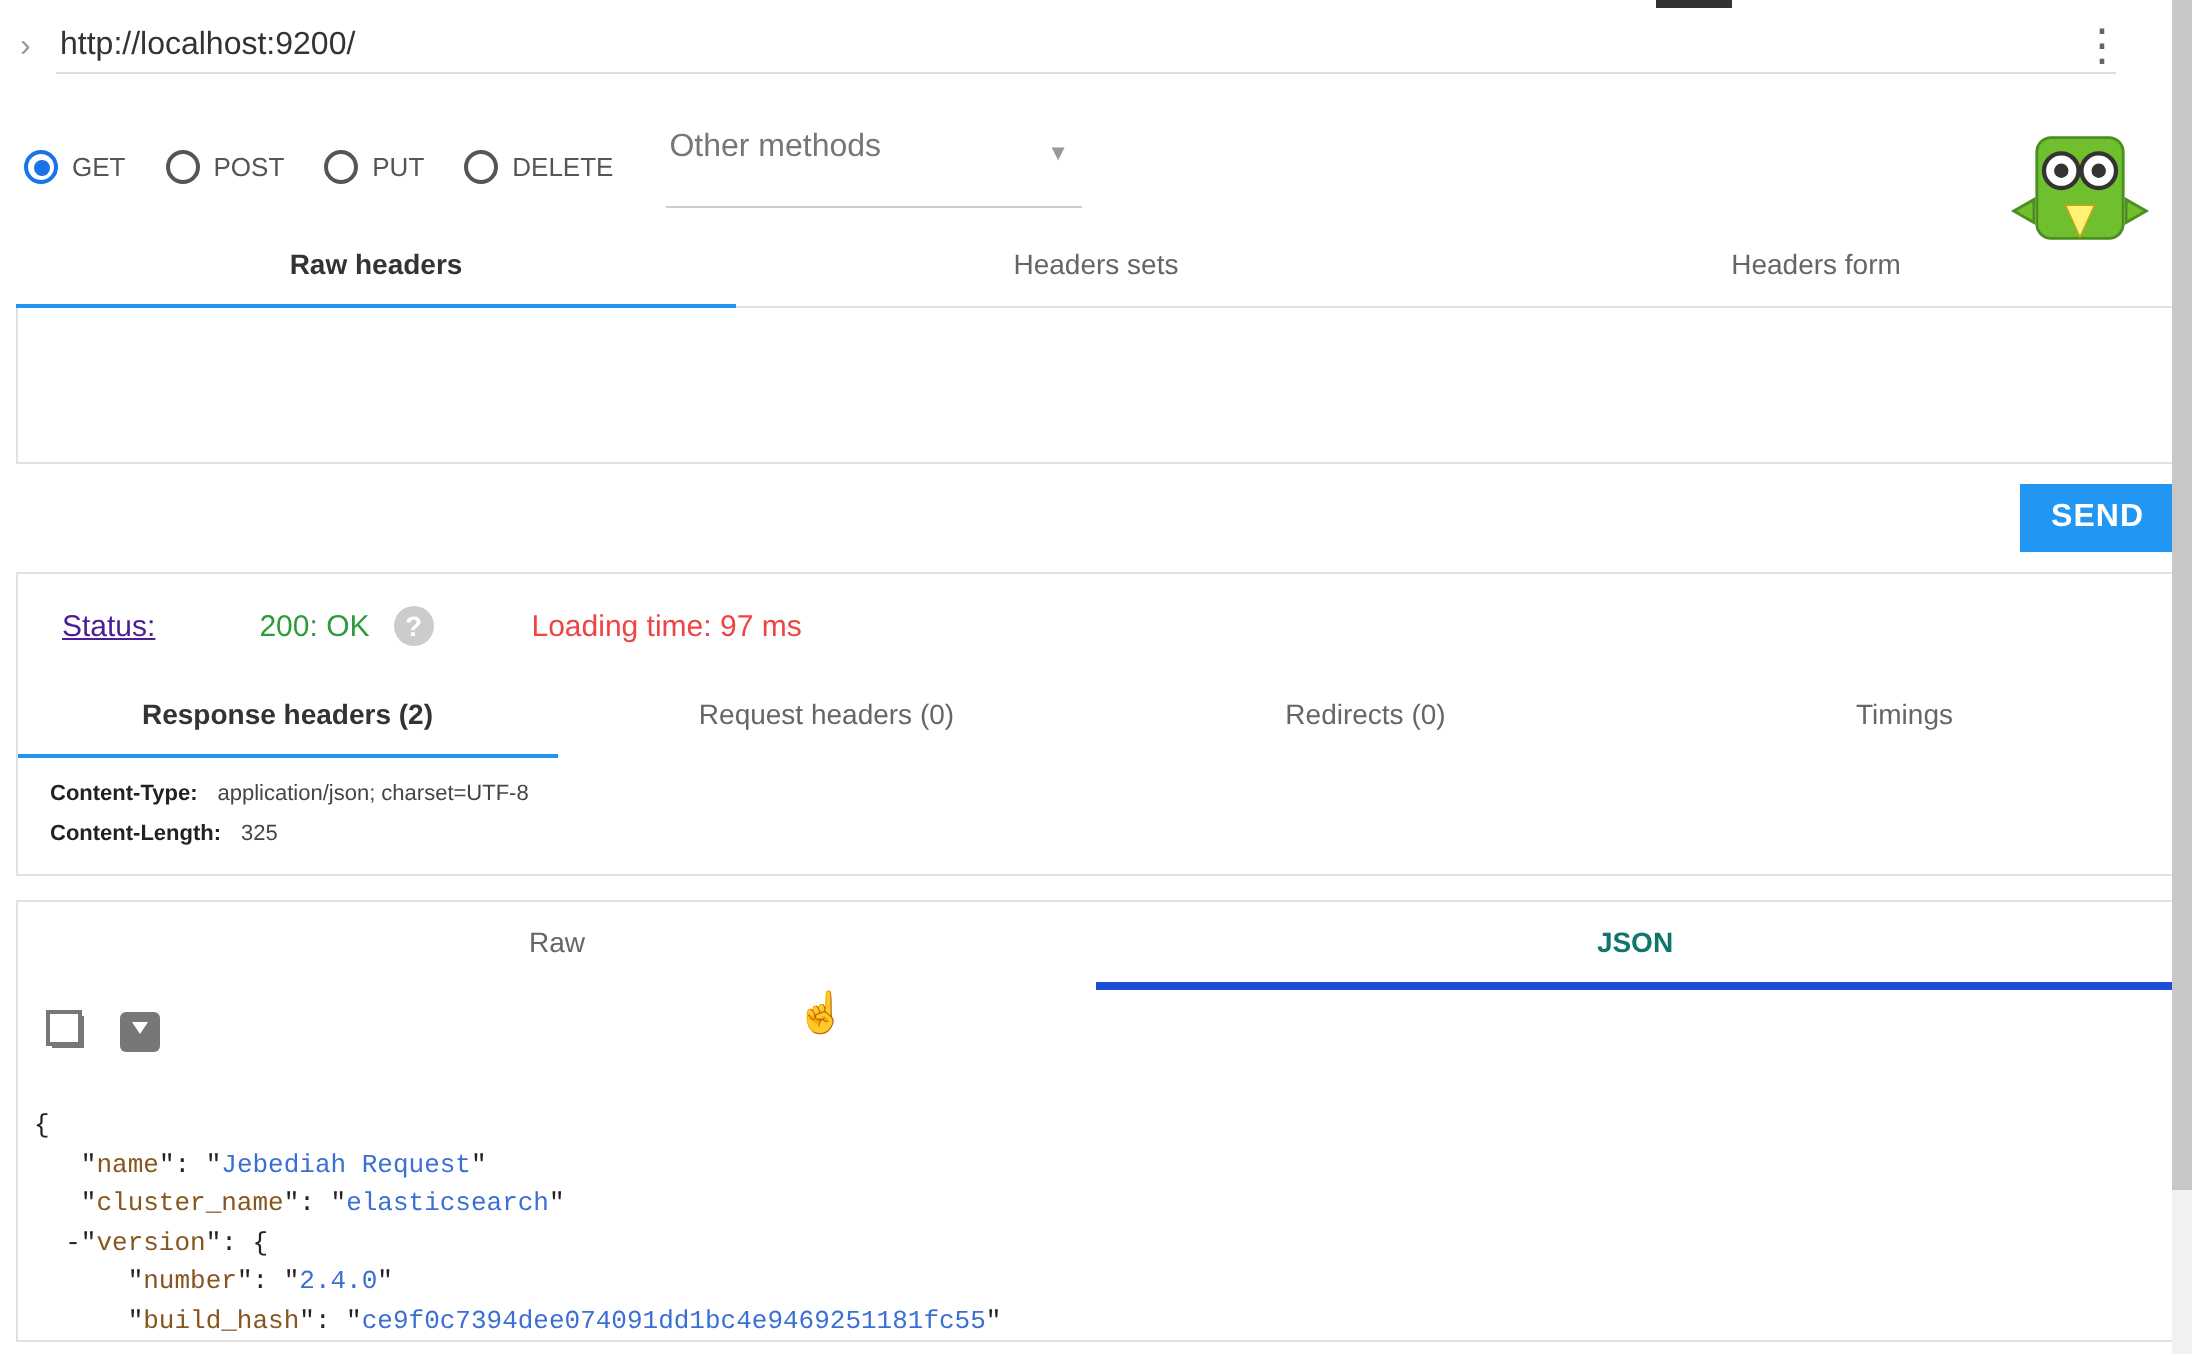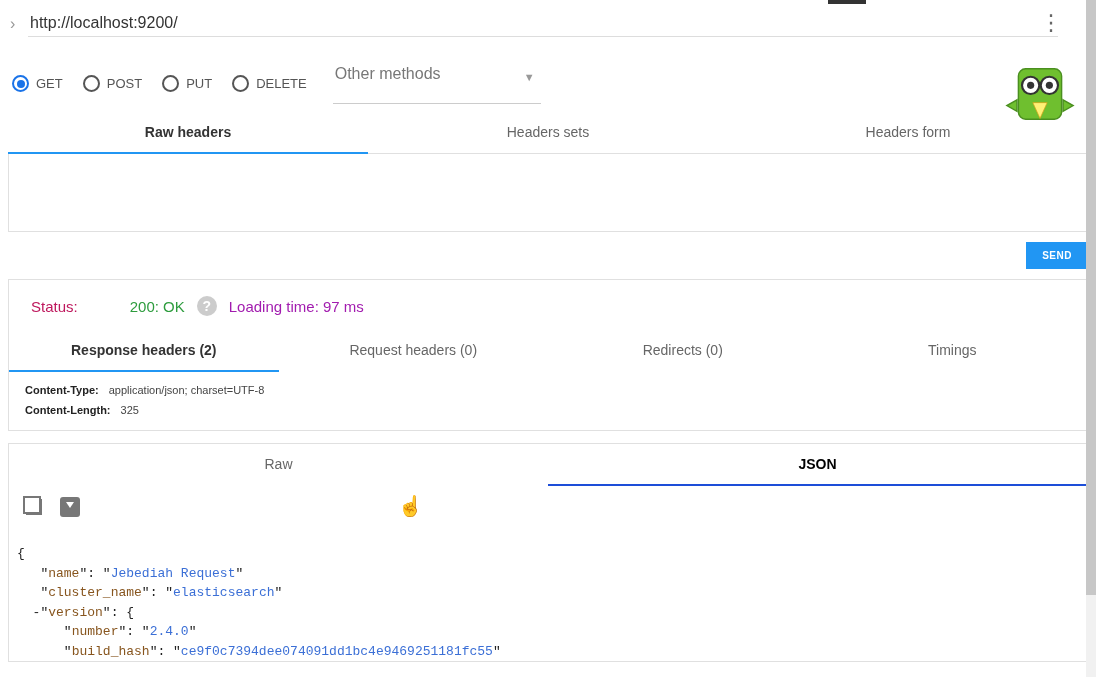--- a/index.html
+++ b/index.html
@@ -54,48 +54,48 @@
   .header-tabs { display: flex; border-bottom: 1px solid #e0e0e0; margin-top: 10px; }
   .header-tab {
     flex: 1; text-align: center; padding: 10px 0 12px 0; font-size: 14px; color: #666; cursor:pointer;
   }
   .header-tab.active { color: #333; font-weight: 700; border-bottom: 2px solid #2196F3; margin-bottom:-1px; }
 
   .headers-box { border: 1px solid #e0e0e0; border-top: none; min-height: 78px; }
 
   .send-row { text-align: right; margin: 10px 0; }
   .send-btn {
-    background: #2196F3; color: #fff; border: none; padding: 8px 16px; font-size: 10px; font-weight: 600; letter-spacing: 0.5px; cursor:pointer;
+    background: #2196F3; color: #fff; border: none; padding: 8px 16px; font-size: 16px; font-weight: 600; letter-spacing: 0.5px; cursor:pointer;
   }
 
   
   .status-box { border: 1px solid #e0e0e0; padding: 0; }
   .status-top { display: flex; align-items: center; padding: 16px 22px 14px 22px; gap: 12px; font-size: 15px;}
-  .status-label { color: #be185d; }
+  .status-label { color: #4c1d95; text-decoration: underline; }
   .status-code { color: #2e9c3e; font-weight: 500; margin-left:40px; }
   .help-circle {
     width: 20px; height: 20px; background: #ccc; color: #fff; border-radius: 50%; display:inline-flex; align-items:center; justify-content:center; font-size: 14px; font-weight:bold;
   }
-  .loading-txt { color: #a21caf; }
+  .loading-txt { color: #ef4444; margin-left: 37px; }
 
   .status-tabs { display: flex; border-top: 0; }
   .status-tab { flex: 0 0 25%; text-align: center; padding: 12px 0; color: #666; font-size: 14px; cursor:pointer;}
   .note-tab-actually-four .status-tab { flex: 1; }
   .status-tab.active { color: #333; font-weight: 600; border-bottom: 2px solid #2196F3; }
 
   .headers-list { padding: 8px 18px 10px 16px; }
   .header-line { display: flex; gap: 10px; font-size: 11px; padding: 4px 0; }
   .hk { font-weight: 700; color: #222; min-width: 0;}
   .hv { color: #444; }
 
   
   .body-box { border: 1px solid #e0e0e0; margin-top: 12px; }
   .body-tabs { display:flex; }
   .body-tab { flex:1; text-align:center; padding: 12px 0; color:#666; font-size:14px; cursor:pointer;}
-  .body-tab.active { color:#000000; font-weight:600; border-bottom: 2px solid #1d4ed8;}
+  .body-tab.active { color:#0f766e; font-weight:600; border-bottom: 4px solid #1d4ed8;}
 
   .body-tools { display:flex; gap:14px; padding: 10px 10px 4px 14px; align-items:center;}
   .tool-icon { width:22px; height:22px; display:inline-flex; align-items:center; justify-content:center; cursor:pointer;}
   .copy-rect { width:16px; height:16px; border:2px solid #777; position:relative;}
   .copy-rect::before { content:""; position:absolute; width:14px; height:14px; border:2px solid #777; background:#fff; top:-5px; left:-5px;}
   .down-box { width:20px; height:20px; background:#777; border-radius:3px; position:relative;}
   .down-box::after { content:""; position:absolute; left:6px; top:5px; border-left:4px solid transparent; border-right:4px solid transparent; border-top:6px solid #fff;}
 
   .json-pre { font-family: "Courier New", monospace; font-size: 13px; padding: 22px 6px 0 8px; line-height: 1.5; white-space: pre; }
   .jk { color: #87551e; }   

